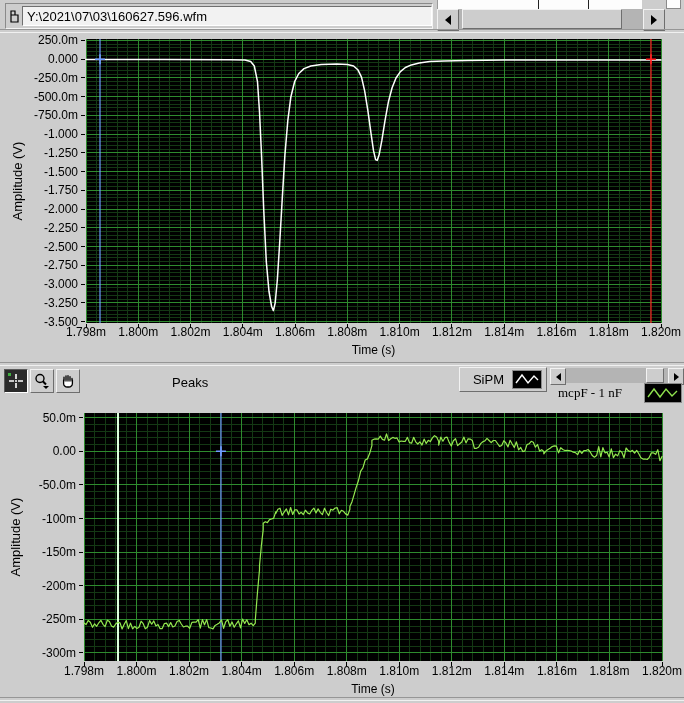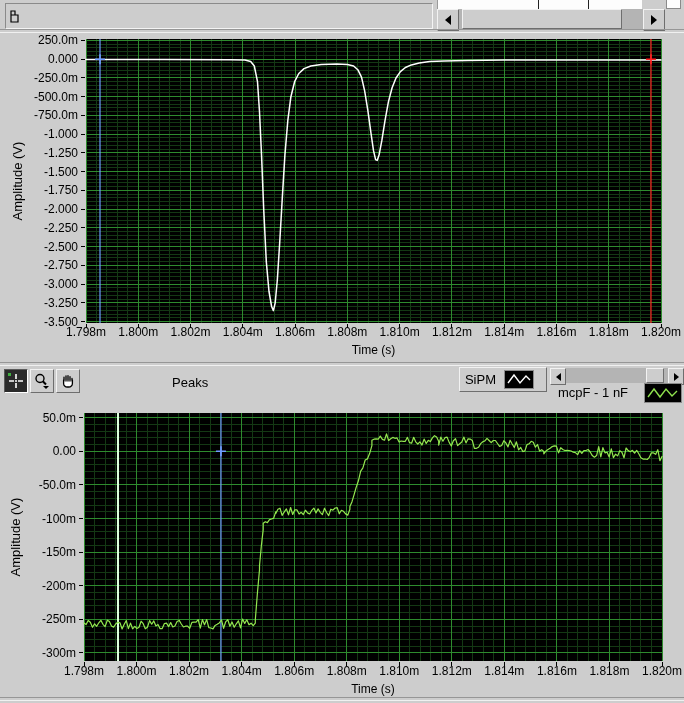--- a/index.html
+++ b/index.html
@@ -49,34 +49,37 @@
     display:flex;align-items:center;justify-content:center;padding:0;
   }
   .tool-btn.pressed{background:#2b2b2b;border-color:#5a5a5a #ffffff #ffffff #5a5a5a;}
   .lbl{font-size:13px;color:#000;}
   .readout{
     background:#dcdcdc;border:1px solid;border-color:#7a7a7a #f6f6f6 #f6f6f6 #7a7a7a;
     font-size:13px;color:#000;display:flex;align-items:center;padding-left:5px;box-sizing:border-box;margin-top:44px;
   }
   .legend-panel{
     background:#cdcdcd;border:1px solid;border-color:#f2f2f2 #6e6e6e #6e6e6e #f2f2f2;
-    display:flex;align-items:center;justify-content:flex-end;gap:8px;padding:0 12px;box-sizing:border-box;
+    display:flex;align-items:center;justify-content:flex-end;gap:8px;padding:0 4px;box-sizing:border-box;
   }
   .plot-icon{background:#000;border:1px solid #8a8a8a;}
   svg{display:block;}
 </style>
 </head>
 <body>
 
 <div class="abs path-control">
   <span class="path-glyph">
     <svg width="11" height="13" viewBox="0 0 11 13">
       <path d="M2 1 h4 v4 h3 v7 H2 z M2 5 h4" fill="none" stroke="#000" stroke-width="1.2"></path>
     </svg>
   </span>
+  <div class="path-field">
+    <span>Y:\2021\07\03\160627.596.wfm</span>
+  </div>
 </div>
 
 <div class="abs white-strip">
   <span class="vline" style="left:100px"></span>
   <span class="vline" style="left:150px"></span>
 </div>
 <div class="abs corner-box"></div>
 
 <div class="abs sb sb-top">
   <div class="sb-btn">
@@ -366,21 +369,21 @@
       <span class="tri-l small"></span>
     </div>
   <div class="sb-track">
     <div class="sb-thumb" style="left:80px;width:18px;"></div>
   </div>
   <div class="sb-btn" style="width:14px;height:15px;">
       <span class="tri-r small"></span>
     </div>
 </div>
 
-<span class="abs lbl" style="left:558px;top:385px;">mcpF - 1 nF</span>
+<span class="abs lbl" style="left:558px;top:385px;font-family:Liberation Serif, serif;">mcpF - 1 nF</span>
 <span class="abs plot-icon" style="left:644px;top:383px;width:36px;height:18px;">
   <svg width="36" height="18" viewBox="0 0 36 18">
     <polyline points="3,13 9,5 15,13 21,5 27,12 32,7" fill="none" stroke="#8fe24e" stroke-width="1.4"></polyline>
   </svg>
 </span>
 
 <svg id="svg-bot" class="abs" style="left:0;top:405px;" width="684" height="298">
     <rect x="84" y="8" width="578" height="248" fill="#000000"></rect>
     <line x1="84" y1="8" x2="84" y2="256" stroke="#143814" stroke-width="1" shape-rendering="crispEdges"></line>
     <line x1="94.50909090908974" y1="8" x2="94.50909090908974" y2="256" stroke="#143814" stroke-width="1" shape-rendering="crispEdges"></line>

